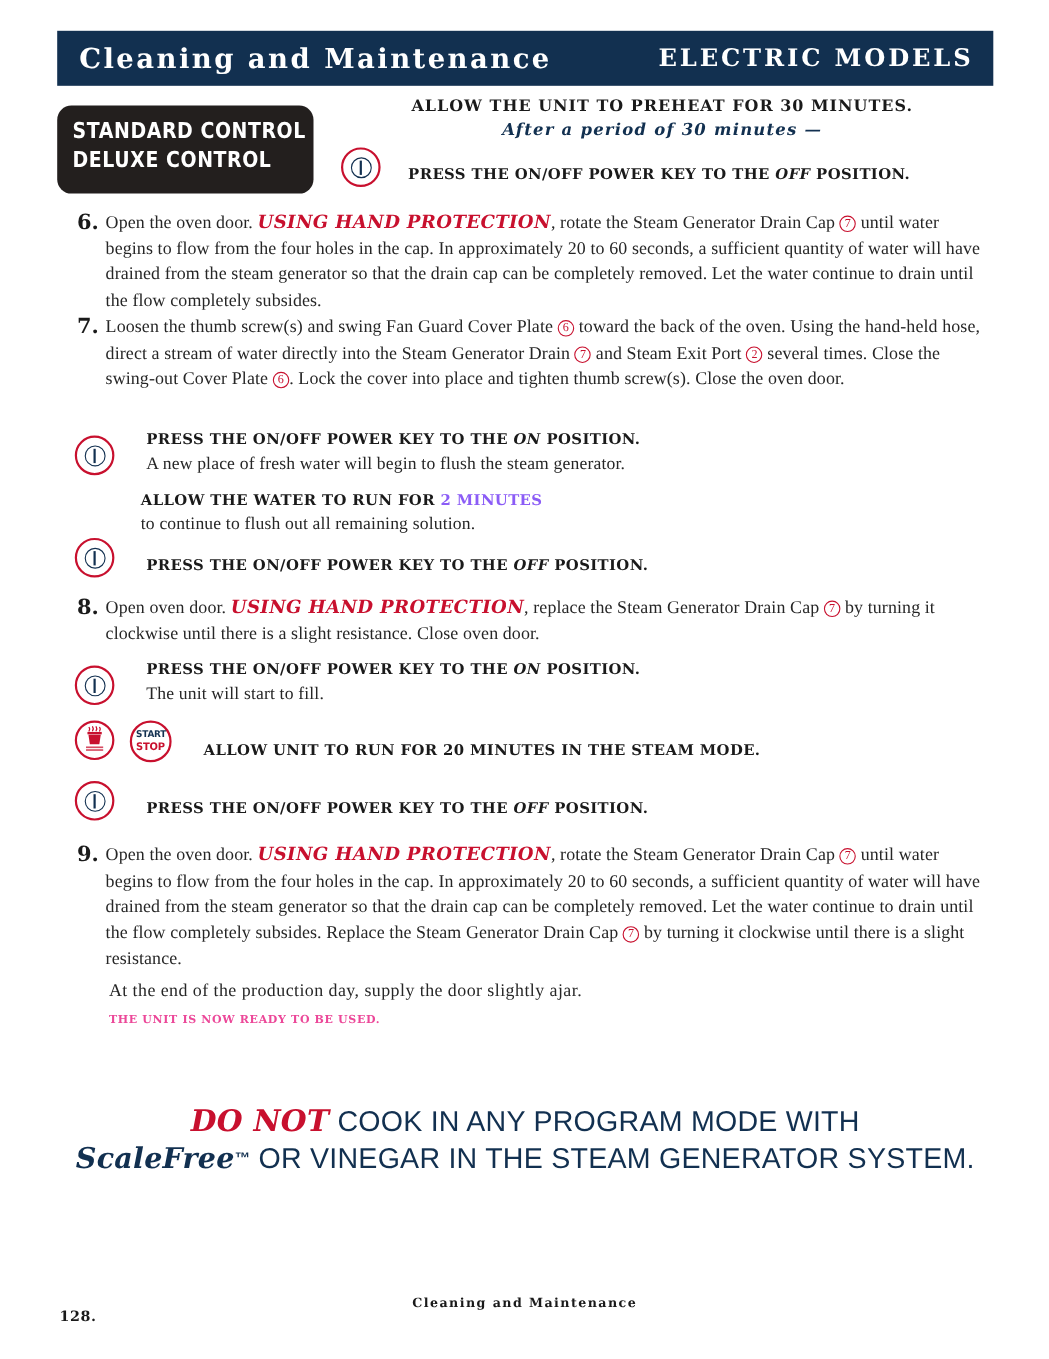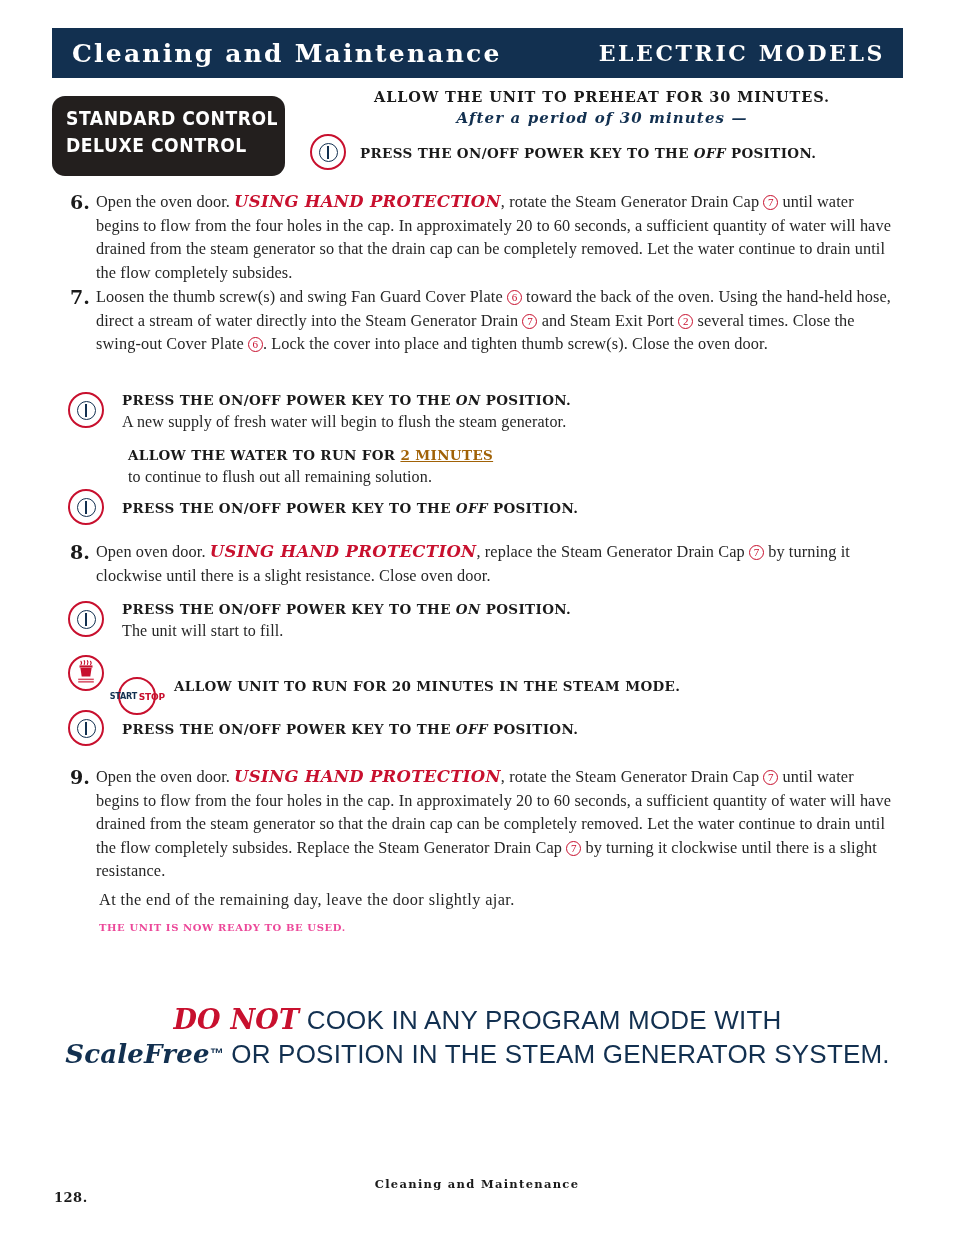--- a/index.html
+++ b/index.html
@@ -97,21 +97,22 @@
     letter-spacing: 1.1px;
     color: #123050;
     margin-top: 4px;
     white-space: nowrap;
   }
 
   
   .keyrow {
     position: absolute;
     display: flex;
-    align-items: center;
+    align-items: flex-end;
+    gap: 11px;
   }
   .keyrow .icons {
     display: flex;
     align-items: flex-start;
     flex: 0 0 auto;
   }
   .keyrow .ktext {
     margin-left: 14px;
     padding-top: 2px;
   }
@@ -127,22 +128,21 @@
   .ktext .plain {
     font-family: "Liberation Serif", serif;
     font-size: 16px;
     line-height: 21px;
     color: #262626;
     letter-spacing: 0.15px;
     white-space: nowrap;
   }
   .ktext .ital { font-style: italic; }
   .red-ul {
-    color: #a16207;
-    text-decoration: underline;
+    color: #8b5cf6;
     font-weight: bold;
   }
 
   
   .pwr-icon {
     width: 36px;
     height: 36px;
     border: 2px solid #c8102e;
     border-radius: 50%;
     box-sizing: border-box;
@@ -188,25 +188,24 @@
   
   .ss-icon {
     width: 38px;
     height: 38px;
     border: 2px solid #c8102e;
     border-radius: 50%;
     box-sizing: border-box;
     position: relative;
     flex: 0 0 auto;
     display: flex;
-    flex-direction: row;
+    flex-direction: column;
     align-items: center;
     justify-content: center;
     line-height: 1;
-    margin-top: 22px;
   }
   .ss-icon .s1 {
     font-family: "DejaVu Sans", sans-serif;
     font-weight: bold;
     font-size: 8.5px;
     color: #123050;
     letter-spacing: -0.2px;
     transform: scaleX(0.95);
   }
   .ss-icon .s2 {
@@ -380,21 +379,21 @@
   <div class="step-num">7.</div>
   <div class="step-body" style="width:796px;"><span>Loosen the thumb screw(s) and swing Fan Guard Cover Plate </span><span class="cnum">6</span><span> toward the back of the oven. Using the hand-held hose, direct a stream of water directly into the Steam Generator Drain </span><span class="cnum">7</span><span> and Steam Exit Port </span><span class="cnum">2</span><span> several times. Close the swing-out Cover Plate </span><span class="cnum">6</span><span>. Lock the cover into place and tighten thumb screw(s). Close the oven door.</span></div>
 </div>
 
 <div class="keyrow" style="left:68px; top:388px;">
   <div class="icons">
     <div class="pwr-icon"></div>
   </div>
   <div class="ktext" style="margin-left:18px;">
     <div class="bold"><span>PRESS THE ON/OFF POWER KEY TO THE </span><span class="ital">ON</span><span> POSITION.</span></div>
-    <div class="plain">A new supply of fresh water will begin to flush the steam generator.</div>
+    <div class="plain">A new place of fresh water will begin to flush the steam generator.</div>
   </div>
 </div>
 
 <div class="keyrow" style="left:128px; top:443px;">
   <div class="ktext" style="margin-left:0;">
     <div class="bold"><span>ALLOW THE WATER TO RUN FOR </span><span class="red-ul">2 MINUTES</span></div>
     <div class="plain">to continue to flush out all remaining solution.</div>
   </div>
 </div>
 
@@ -453,22 +452,22 @@
   <div class="ktext" style="margin-left:18px;">
     <div class="bold"><span>PRESS THE ON/OFF POWER KEY TO THE </span><span class="ital">OFF</span><span> POSITION.</span></div>
   </div>
 </div>
 
 <div class="step" style="left:70px; top:765px; width:822px;">
   <div class="step-num">9.</div>
   <div class="step-body" style="width:796px;"><span>Open the oven door. </span><span class="hp">USING HAND PROTECTION</span><span>, rotate the Steam Generator Drain Cap </span><span class="cnum">7</span><span> until water begins to flow from the four holes in the cap. In approximately 20 to 60 seconds, a sufficient quantity of water will have drained from the steam generator so that the drain cap can be completely removed. Let the water continue to drain until the flow completely subsides. Replace the Steam Generator Drain Cap </span><span class="cnum">7</span><span> by turning it clockwise until there is a slight resistance.</span></div>
 </div>
 
-<div class="closing-plain" style="left:99px; top:890px;">At the end of the remaining day, leave the door slightly ajar.</div>
+<div class="closing-plain" style="left:99px; top:890px;">At the end of the production day, supply the door slightly ajar.</div>
 <div class="closing-bold" style="left:99px; top:922px;">THE UNIT IS NOW READY TO BE USED.</div>
 
 <div class="warning">
   <div><span class="donot">DO NOT</span><span> COOK IN ANY PROGRAM MODE WITH</span></div>
-  <div><span class="sf">ScaleFree</span><span class="tm">™</span><span> OR POSITION IN THE STEAM GENERATOR SYSTEM.</span></div>
+  <div><span class="sf">ScaleFree</span><span class="tm">™</span><span> OR VINEGAR IN THE STEAM GENERATOR SYSTEM.</span></div>
 </div>
 
 <div class="footer-page">128.</div>
 <div class="footer-center">Cleaning and Maintenance</div>
 
 </body></html>

